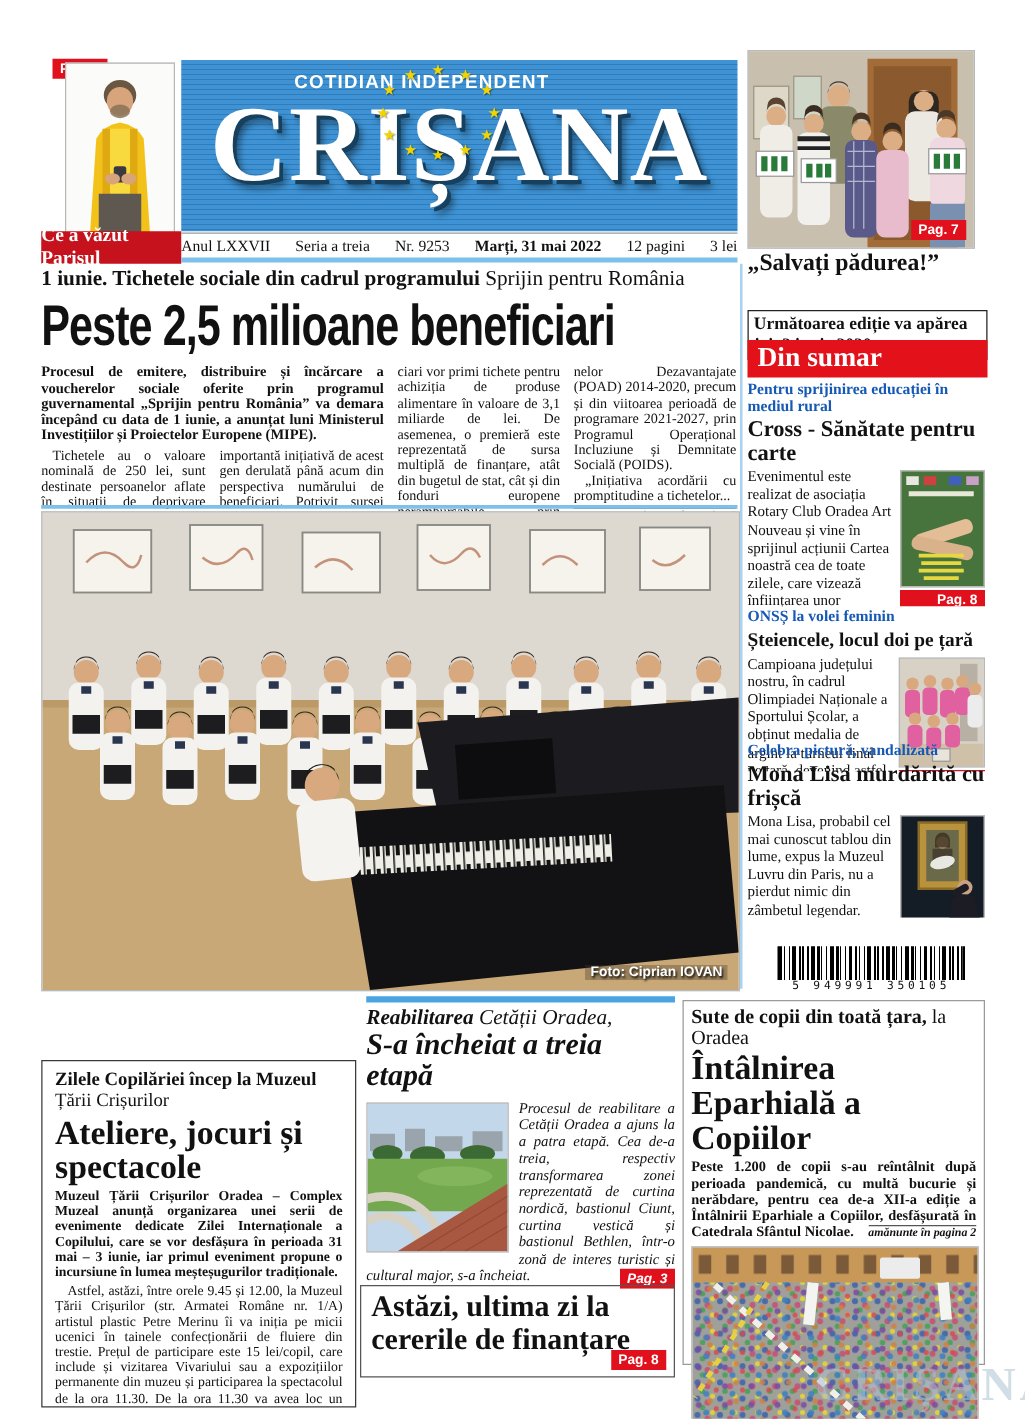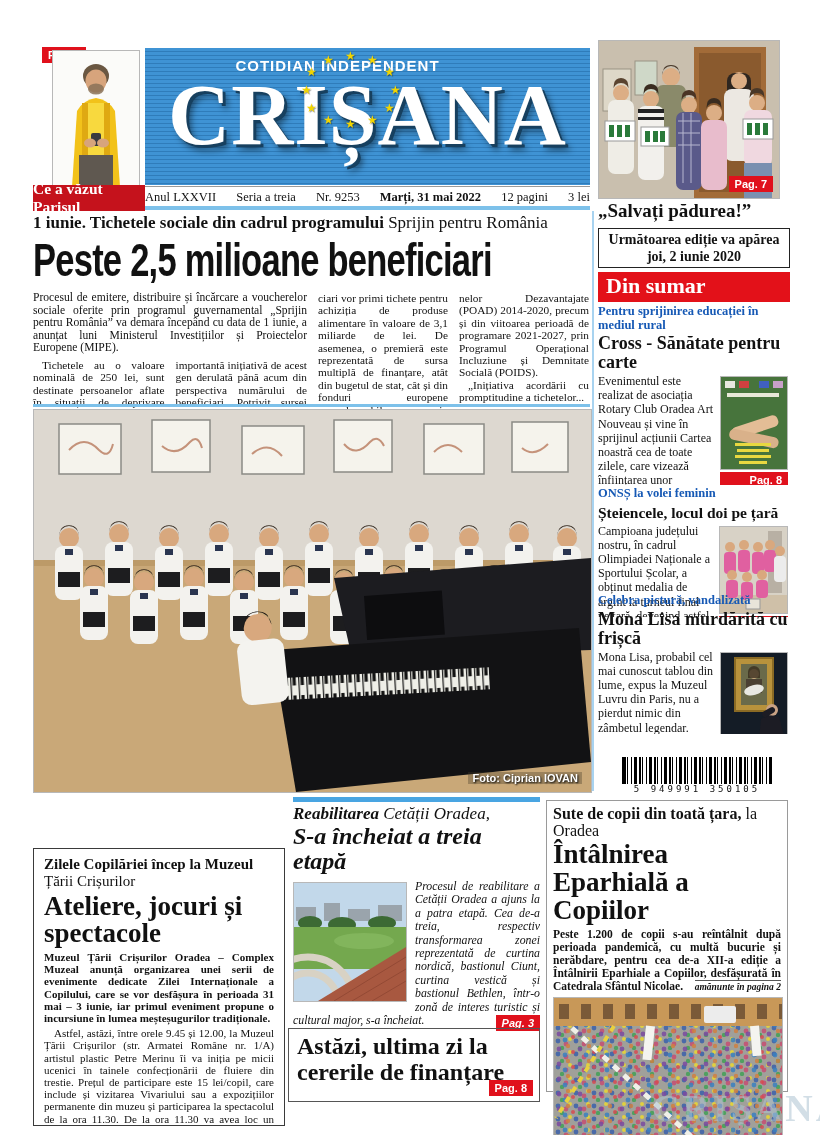--- a/index.html
+++ b/index.html
@@ -23,38 +23,38 @@
   .blue-rule{background:#7dc1ea;height:4px;}
   .banner{left:33px;top:185px;width:112px;height:26px;background:#c5121c;color:#fff;
      font-weight:700;font-size:15.5px;display:flex;align-items:center;justify-content:center;}
   
   .kicker{font-size:17px;}
   .kicker b{font-weight:700;}
   .main-head{left:33px;top:236px;width:557px;height:52px;overflow:visible;
      font-family:"Liberation Sans",sans-serif;font-weight:700;font-size:46px;line-height:1.05;
      letter-spacing:-1px;white-space:nowrap;}
   .squeeze{display:inline-block;transform:scaleX(.75);transform-origin:0 50%;}
-  .art-lead{font-weight:400;font-size:11.6px;line-height:12.6px;}
+  .art-lead{font-weight:700;font-size:11.6px;line-height:12.6px;}
   .bodytxt{font-size:11.3px;line-height:12.4px;}
   .cols2{column-count:2;column-gap:11px;margin-top:4px;}
   .cont{display:block;text-align:right;font-style:italic;font-weight:700;font-size:9.5px;
      border-top:1px solid #555;margin-top:2px;padding-top:1px;}
   
   .photo{display:block;border:1px solid #b8b8b8;background:#ddd;}
   .caption{position:absolute;left:14px;bottom:5px;width:232px;background:rgba(255,255,255,.94);
      border:1px solid #c9c9c9;padding:4px 6px 3px;font-weight:700;font-size:11px;line-height:12.6px;}
   .credit{position:absolute;right:8px;bottom:7px;color:#fff;font-family:"Liberation Sans",sans-serif;
      font-weight:700;font-size:11px;text-shadow:1px 1px 2px #000;background:rgba(70,60,40,.35);padding:0 4px;}
   
   .side-kicker{color:#1659b5;font-weight:700;font-size:12.5px;line-height:13.5px;}
   .side-head{font-weight:700;font-size:18px;line-height:19px;margin:2px 0 2px;}
   .side-body{font-size:12px;line-height:14.2px;}
   .side-img{float:right;margin:2px 0 2px 6px;text-align:right;}
-  .nextbox{border:1px solid #222;text-align:center;font-weight:700;font-size:14px;line-height:17px;
-     padding:2px 4px;}
+  .nextbox{border:1px solid #222;text-align:left;font-weight:700;font-size:14px;line-height:17px;
+     padding:2px 4px;margin-top:20px;}
   .sumar{background:#e31119;color:#fff;font-weight:700;font-size:22px;padding:1px 8px 3px;}
   .bars{height:27px;background:repeating-linear-gradient(90deg,#000 0 2px,#fff 2px 3px,#000 3px 4px,
         #fff 4px 7px,#000 7px 8px,#fff 8px 10px,#000 10px 13px,#fff 13px 15px);
         border-left:2px solid #000;border-right:2px solid #000;}
   .bar-digits{font-family:"DejaVu Sans Mono",monospace;font-size:9px;letter-spacing:3px;text-align:center;}
   
   .lbox{left:33px;top:848px;width:252px;height:278px;border:1px solid #3a3a3a;padding:7px 10px 6px;
         box-sizing:border-box;overflow:hidden;}
   .b-kicker{font-size:15px;line-height:17px;}
   .b-head{font-weight:700;font-size:27px;line-height:27px;margin:3px 0 4px;}

